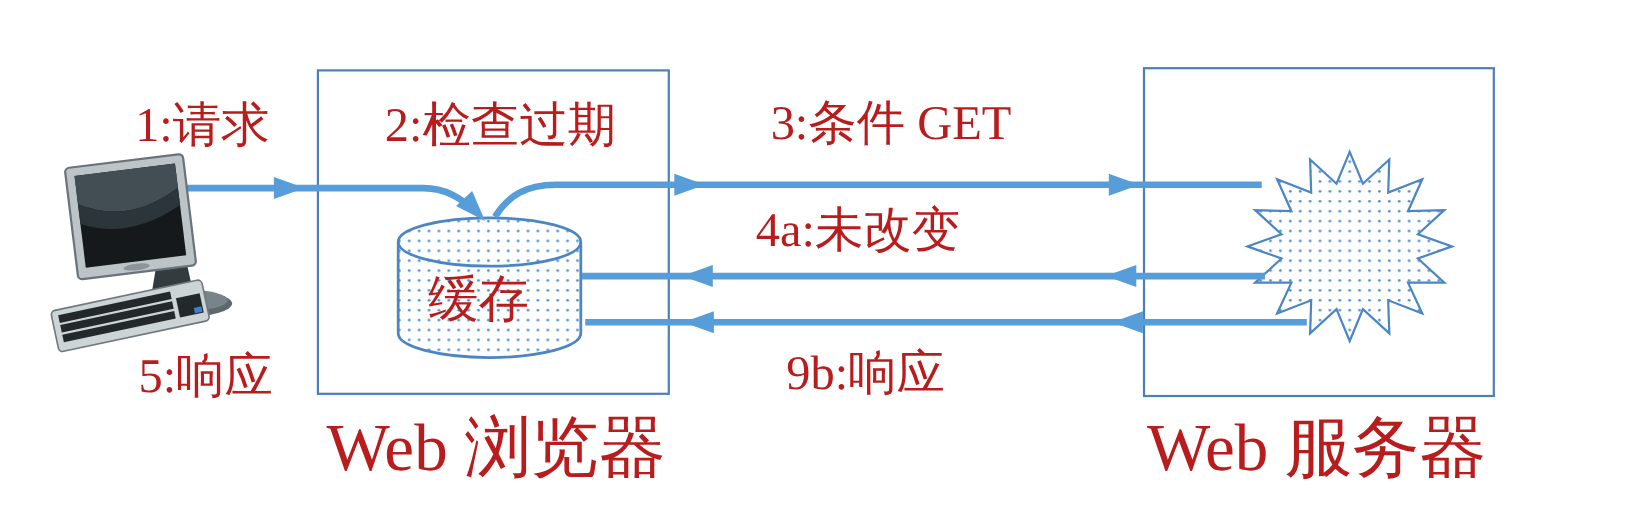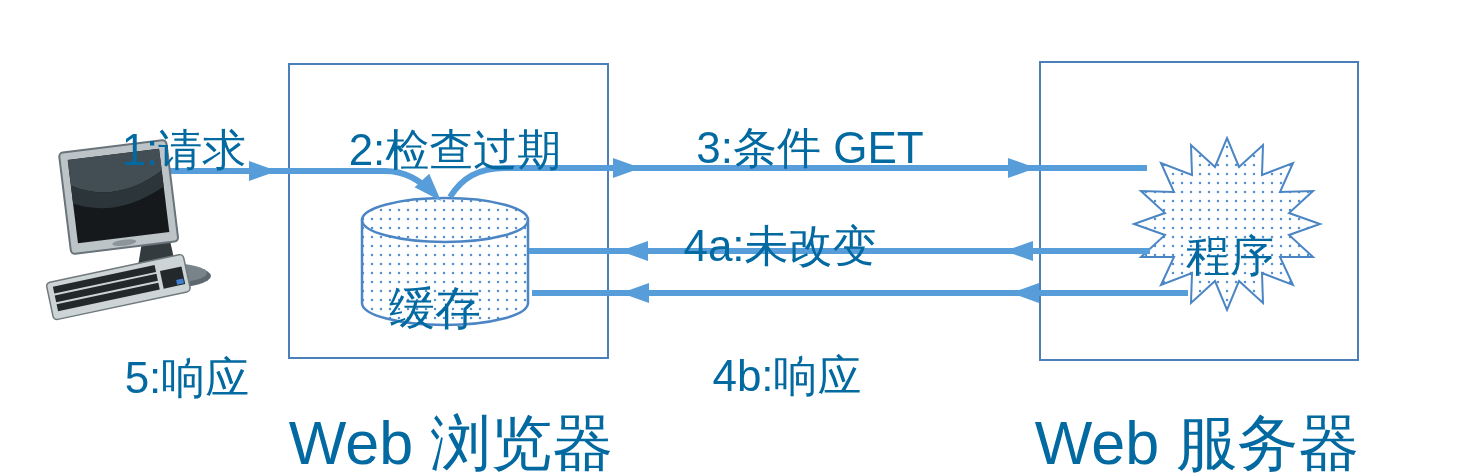--- a/index.html
+++ b/index.html
@@ -6,26 +6,25 @@
   #stage{
     position:relative;
     width:1482px;height:474px;
     background:#ffffff;
     overflow:hidden;
     font-family:"Liberation Sans", sans-serif;
   }
   #diagram-svg{position:absolute;left:0;top:0;}
   .label{
     position:absolute;
-    color:#0369a1;
+    color:#b91c1c;
     text-align:center;
     white-space:nowrap;
     line-height:1.1;
-    font-family:Liberation Sans, sans-serif;
-    margin-top:36px;
+    font-family:Liberation Serif, serif;
   }
   .step{font-size:44px;}
   .node-caption{font-size:61px;}
   .cache-label{font-size:46px;}
   .program-label{font-size:44px;}
 </style>
 </head>
 <body>
 
 <div id="stage">
@@ -96,25 +95,24 @@
   </svg>
 
   <div class="label step" style="left:64px;top:90px;width:240px;">1:请求</div>
 
   <div class="label step" style="left:295px;top:90px;width:320px;">2:检查过期</div>
 
   <div class="label step" style="left:650px;top:88px;width:320px;">3:条件 GET</div>
 
   <div class="label step" style="left:620px;top:186px;width:320px;">4a:未改变</div>
 
-  <div class="label step" style="left:627px;top:316px;width:320px;">4b:响应</div>
+  <div class="label step" style="left:627px;top:316px;width:320px;">9b:响应</div>
 
   <div class="label step" style="left:67px;top:318px;width:240px;">5:响应</div>
 
   <div class="label cache-label" style="left:335px;top:247px;width:200px;">缓存</div>
 
-  <div class="label program-label" style="left:1130px;top:196px;width:200px;">程序</div>
 
   <div class="label node-caption" style="left:271px;top:374px;width:360px;">Web 浏览器</div>
 
   <div class="label node-caption" style="left:1017px;top:374px;width:360px;">Web 服务器</div>
 
 </div>
 
 </body></html>

